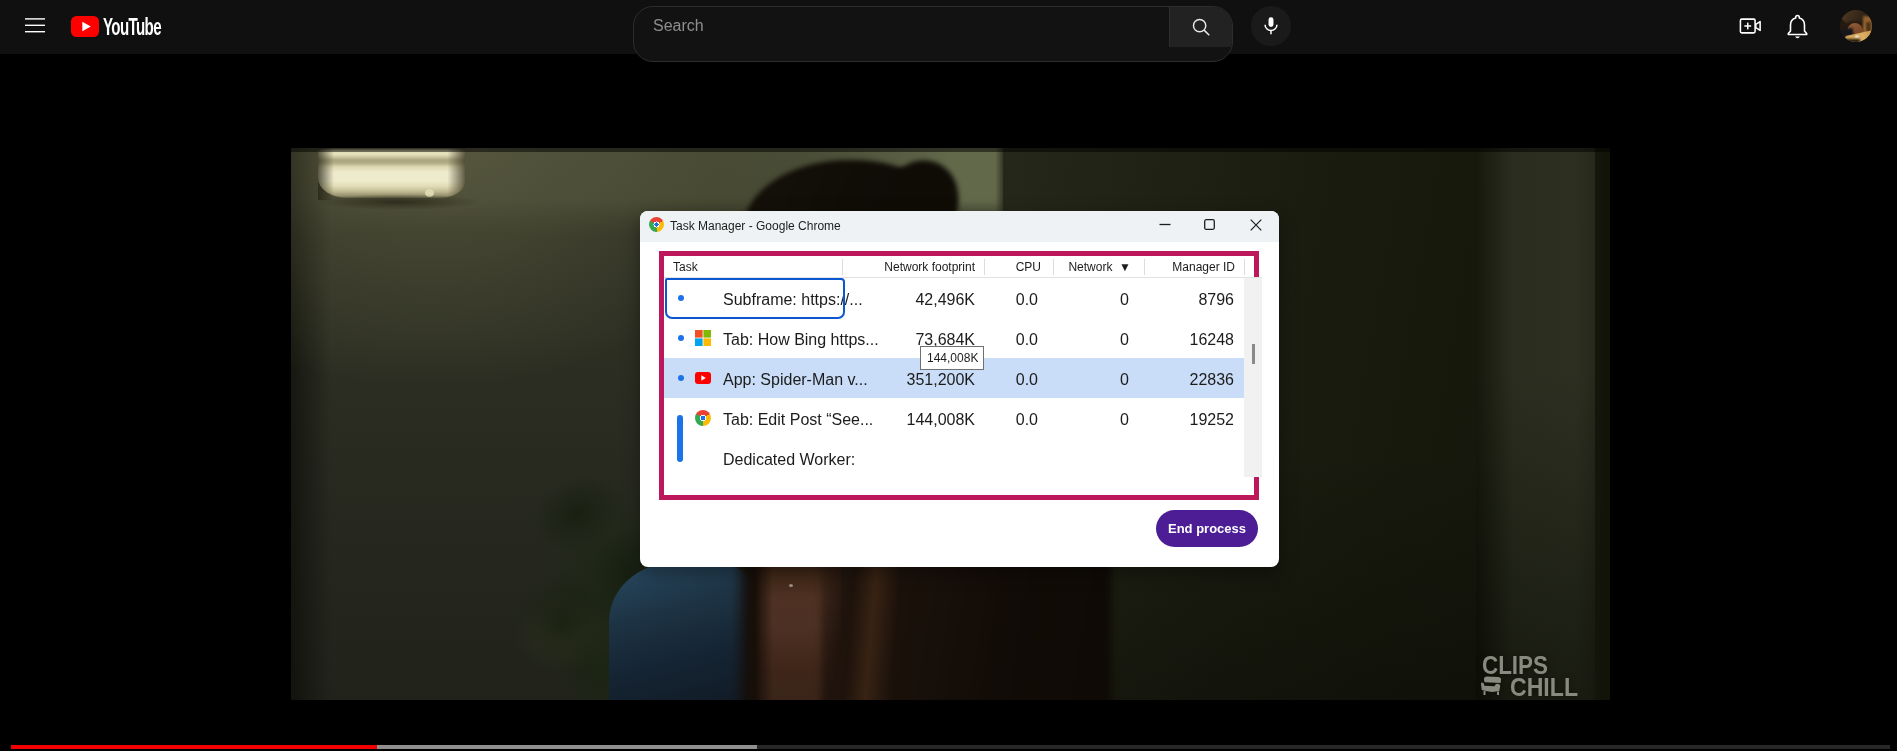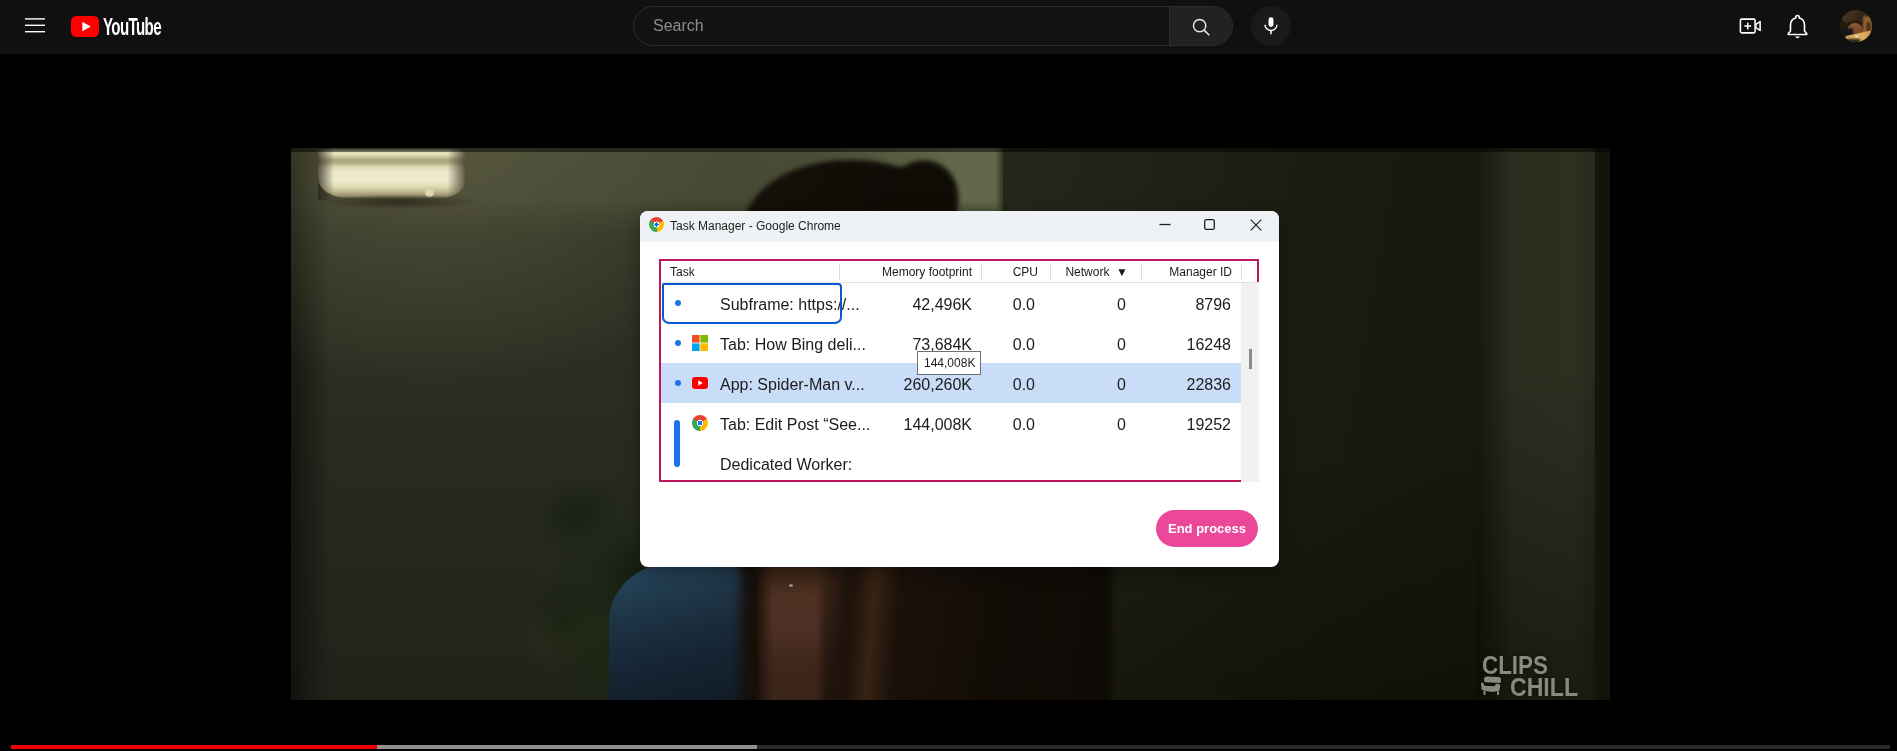--- a/index.html
+++ b/index.html
@@ -9,22 +9,22 @@
   
   #nav { position:absolute; left:0; top:0; width:1897px; height:54px; background:#101010; }
   
   #video { position:absolute; left:291px; top:148px; width:1319px; height:552px;
     background:#2d2f23; overflow:hidden; }
   
   #win { position:absolute; left:640px; top:211px; width:639px; height:356px;
     background:#fff; border-radius:8px; box-shadow:0 6px 18px rgba(0,0,0,.35); }
   #titlebar { position:absolute; left:0; top:0; width:639px; height:31px;
     background:#eff2f4; border-radius:8px 8px 0 0; }
-  #tbl { position:absolute; left:19px; top:48px; width:600px; height:223px;
-    border:2px solid #be185d; background:#fff; }
+  #tbl { position:absolute; left:19px; top:40px; width:600px; height:249px;
+    border:5px solid #be185d; background:#fff; }
   .hr { top:4px; font-size:12px; color:#1c1c1c; text-align:right; }
   .vsep { position:absolute; top:3px; width:1px; height:16px; background:#dcdcdc; }
   .row { position:absolute; left:0; width:598px; height:40px; }
   .dot { position:absolute; left:14px; top:17px; width:6px; height:6px; border-radius:50%; background:#1a73e8; }
   .icon { position:absolute; left:31px; top:12px; width:16px; height:16px; }
   .tx { position:absolute; left:59px; top:13px; font-size:16px; color:#1c1c1c; white-space:nowrap; }
   .v  { position:absolute; top:13px; font-size:16px; color:#1c1c1c; text-align:right; }
   .chrome { background:
       radial-gradient(circle at 50% 50%, #1a73e8 0 20%, #fff 21% 28%, rgba(0,0,0,0) 29%),
       conic-gradient(from 300deg, #ea4335 0 120deg, #fbbc05 0 240deg, #34a853 0 360deg);
@@ -39,21 +39,21 @@
     <rect x="0" y="7.6" width="20" height="1.4" fill="#fff"></rect>
     <rect x="0" y="14" width="20" height="1.4" fill="#fff"></rect>
   </svg>
 
   <svg class="abs" style="left:71px;top:15px" width="95" height="24" viewBox="0 0 95 24">
     <rect x="0" y="1" width="28" height="21" rx="5.5" fill="#ff0000"></rect>
     <path d="M11.3 6.8 L19.8 11.5 L11.3 16.2 Z" fill="#fff"></path>
     <text x="32" y="19.5" font-size="24.5" font-weight="bold" fill="#fff" textLength="58" lengthAdjust="spacingAndGlyphs" letter-spacing="-1">YouTube</text>
   </svg>
 
-  <div class="abs" style="left:633px;top:6px;width:600px;height:40px;border:1px solid #2d2d2d;border-radius:20px;background:#121212;overflow:hidden;">
+  <div class="abs" style="left:633px;top:6px;width:600px;height:56px;border:1px solid #2d2d2d;border-radius:20px;background:#121212;overflow:hidden;">
     <div class="abs" style="left:0;top:0;width:535px;height:40px;"></div>
     <div class="abs" style="left:19px;top:10px;font-size:16px;color:#8e8e8e;">Search</div>
     <div class="abs" style="left:535px;top:0;width:65px;height:40px;background:#222222;border-left:1px solid #2d2d2d;"></div>
     <svg class="abs" style="left:556px;top:9px" width="22" height="22" viewBox="0 0 24 24">
       <circle cx="10.5" cy="10.5" r="6.7" fill="none" stroke="#e8e8e8" stroke-width="1.6"></circle>
       <line x1="15.4" y1="15.4" x2="21" y2="21" stroke="#e8e8e8" stroke-width="1.6"></line>
     </svg>
   </div>
 
   <div class="abs" style="left:1251px;top:6px;width:40px;height:40px;border-radius:50%;background:#1a1a1a;"></div>
@@ -166,21 +166,21 @@
         <rect x="0.7" y="0.7" width="9.6" height="9.6" rx="1.5" fill="none" stroke="#1c1c1c" stroke-width="1.3"></rect>
       </svg>
     <svg class="abs" style="left:610px;top:8px" width="12" height="12" viewBox="0 0 12 12">
         <path d="M0.7 0.7 L11.3 11.3 M11.3 0.7 L0.7 11.3" stroke="#1c1c1c" stroke-width="1.2"></path>
       </svg>
   </div>
   <div id="tbl">
 
     <div class="abs" style="left:0;top:0;width:598px;height:22px;border-bottom:1px solid #e2e2e2;">
       <div class="abs" style="left:9px;top:4px;font-size:12px;color:#1c1c1c;">Task</div>
-      <div class="abs hr" style="left:0;width:311px;">Memory footprint</div>
+      <div class="abs hr" style="left:0;width:311px;">Network footprint</div>
       <div class="abs hr" style="left:320px;width:57px;">CPU</div>
       <div class="abs hr" style="left:389px;width:78px;">Network&nbsp; ▼</div>
       <div class="abs hr" style="left:480px;width:91px;">Manager ID</div>
       <div class="vsep" style="left:178px;"></div>
       <div class="vsep" style="left:320px;"></div>
       <div class="vsep" style="left:389px;"></div>
       <div class="vsep" style="left:480px;"></div>
       <div class="vsep" style="left:580px;"></div>
     </div>
 
@@ -194,34 +194,34 @@
       <div class="abs" style="left:1px;top:0px;width:180px;height:41px;border:2px solid #0b57d0;border-radius:2px 4px 7px 7px;"></div>
     </div>
     <div class="row" style="top:62px;">
       <div class="dot"></div>
       <svg class="icon" viewBox="0 0 16 16">
           <rect x="0" y="0" width="7.6" height="7.6" fill="#f25022"></rect>
           <rect x="8.4" y="0" width="7.6" height="7.6" fill="#7fba00"></rect>
           <rect x="0" y="8.4" width="7.6" height="7.6" fill="#00a4ef"></rect>
           <rect x="8.4" y="8.4" width="7.6" height="7.6" fill="#ffb900"></rect>
         </svg>
-      <div class="tx">Tab: How Bing deli...</div>
+      <div class="tx">Tab: How Bing https...</div>
       <div class="v" style="left:0;width:311px;">73,684K</div>
       <div class="v" style="left:320px;width:54px;">0.0</div>
       <div class="v" style="left:389px;width:76px;">0</div>
       <div class="v" style="left:480px;width:90px;">16248</div>
     </div>
     <div class="row" style="top:102px;background:#c9ddf8;padding-left:47px;">
       <div class="dot"></div>
       <svg class="icon" viewBox="0 0 16 16">
           <rect x="0" y="2" width="16" height="12" rx="3" fill="#f00"></rect>
           <path d="M6.3 5.2 L10.8 8 L6.3 10.8 Z" fill="#fff"></path>
         </svg>
       <div class="tx">App: Spider-Man v...</div>
-      <div class="v" style="left:0;width:311px;">260,260K</div>
+      <div class="v" style="left:0;width:311px;">351,200K</div>
       <div class="v" style="left:320px;width:54px;">0.0</div>
       <div class="v" style="left:389px;width:76px;">0</div>
       <div class="v" style="left:480px;width:90px;">22836</div>
     </div>
     <div class="row" style="top:142px;">
       <div class="chrome icon" style="border-radius:50%;"></div>
       <div class="tx">Tab: Edit Post “See...</div>
       <div class="v" style="left:0;width:311px;">144,008K</div>
       <div class="v" style="left:320px;width:54px;">0.0</div>
       <div class="v" style="left:389px;width:76px;">0</div>
@@ -232,19 +232,19 @@
     </div>
 
     <div class="abs" style="left:13px;top:159px;width:6px;height:47px;background:#1a73e8;border-radius:3px;"></div>
 
     <div class="abs" style="left:580px;top:22px;width:18px;height:199px;background:#f1f1f1;"></div>
     <div class="abs" style="left:588px;top:88px;width:3px;height:20px;background:#8a8a8a;"></div>
 
     <div class="abs" style="left:256px;top:90px;width:64px;height:24px;background:#fff;border:1px solid #707070;font-size:12px;color:#1c1c1c;line-height:22px;padding-left:6px;">144,008K</div>
   </div>
 
-  <div class="abs" style="left:516px;top:299px;width:102px;height:37px;border-radius:18.5px;background:#ec4899;color:#fff;font-size:13px;font-weight:bold;text-align:center;line-height:37px;">End process</div>
+  <div class="abs" style="left:516px;top:299px;width:102px;height:37px;border-radius:18.5px;background:#4c1d95;color:#fff;font-size:13px;font-weight:bold;text-align:center;line-height:37px;">End process</div>
 </div>
 <div id="progress">
   <div class="abs" style="left:11px;top:745px;width:1879px;height:3.5px;background:#272727;"></div>
   <div class="abs" style="left:377px;top:745px;width:380px;height:3.5px;background:#8f8f8f;"></div>
   <div class="abs" style="left:11px;top:745px;width:366px;height:3.5px;background:#f20000;"></div>
 </div>
 
 </body></html>

